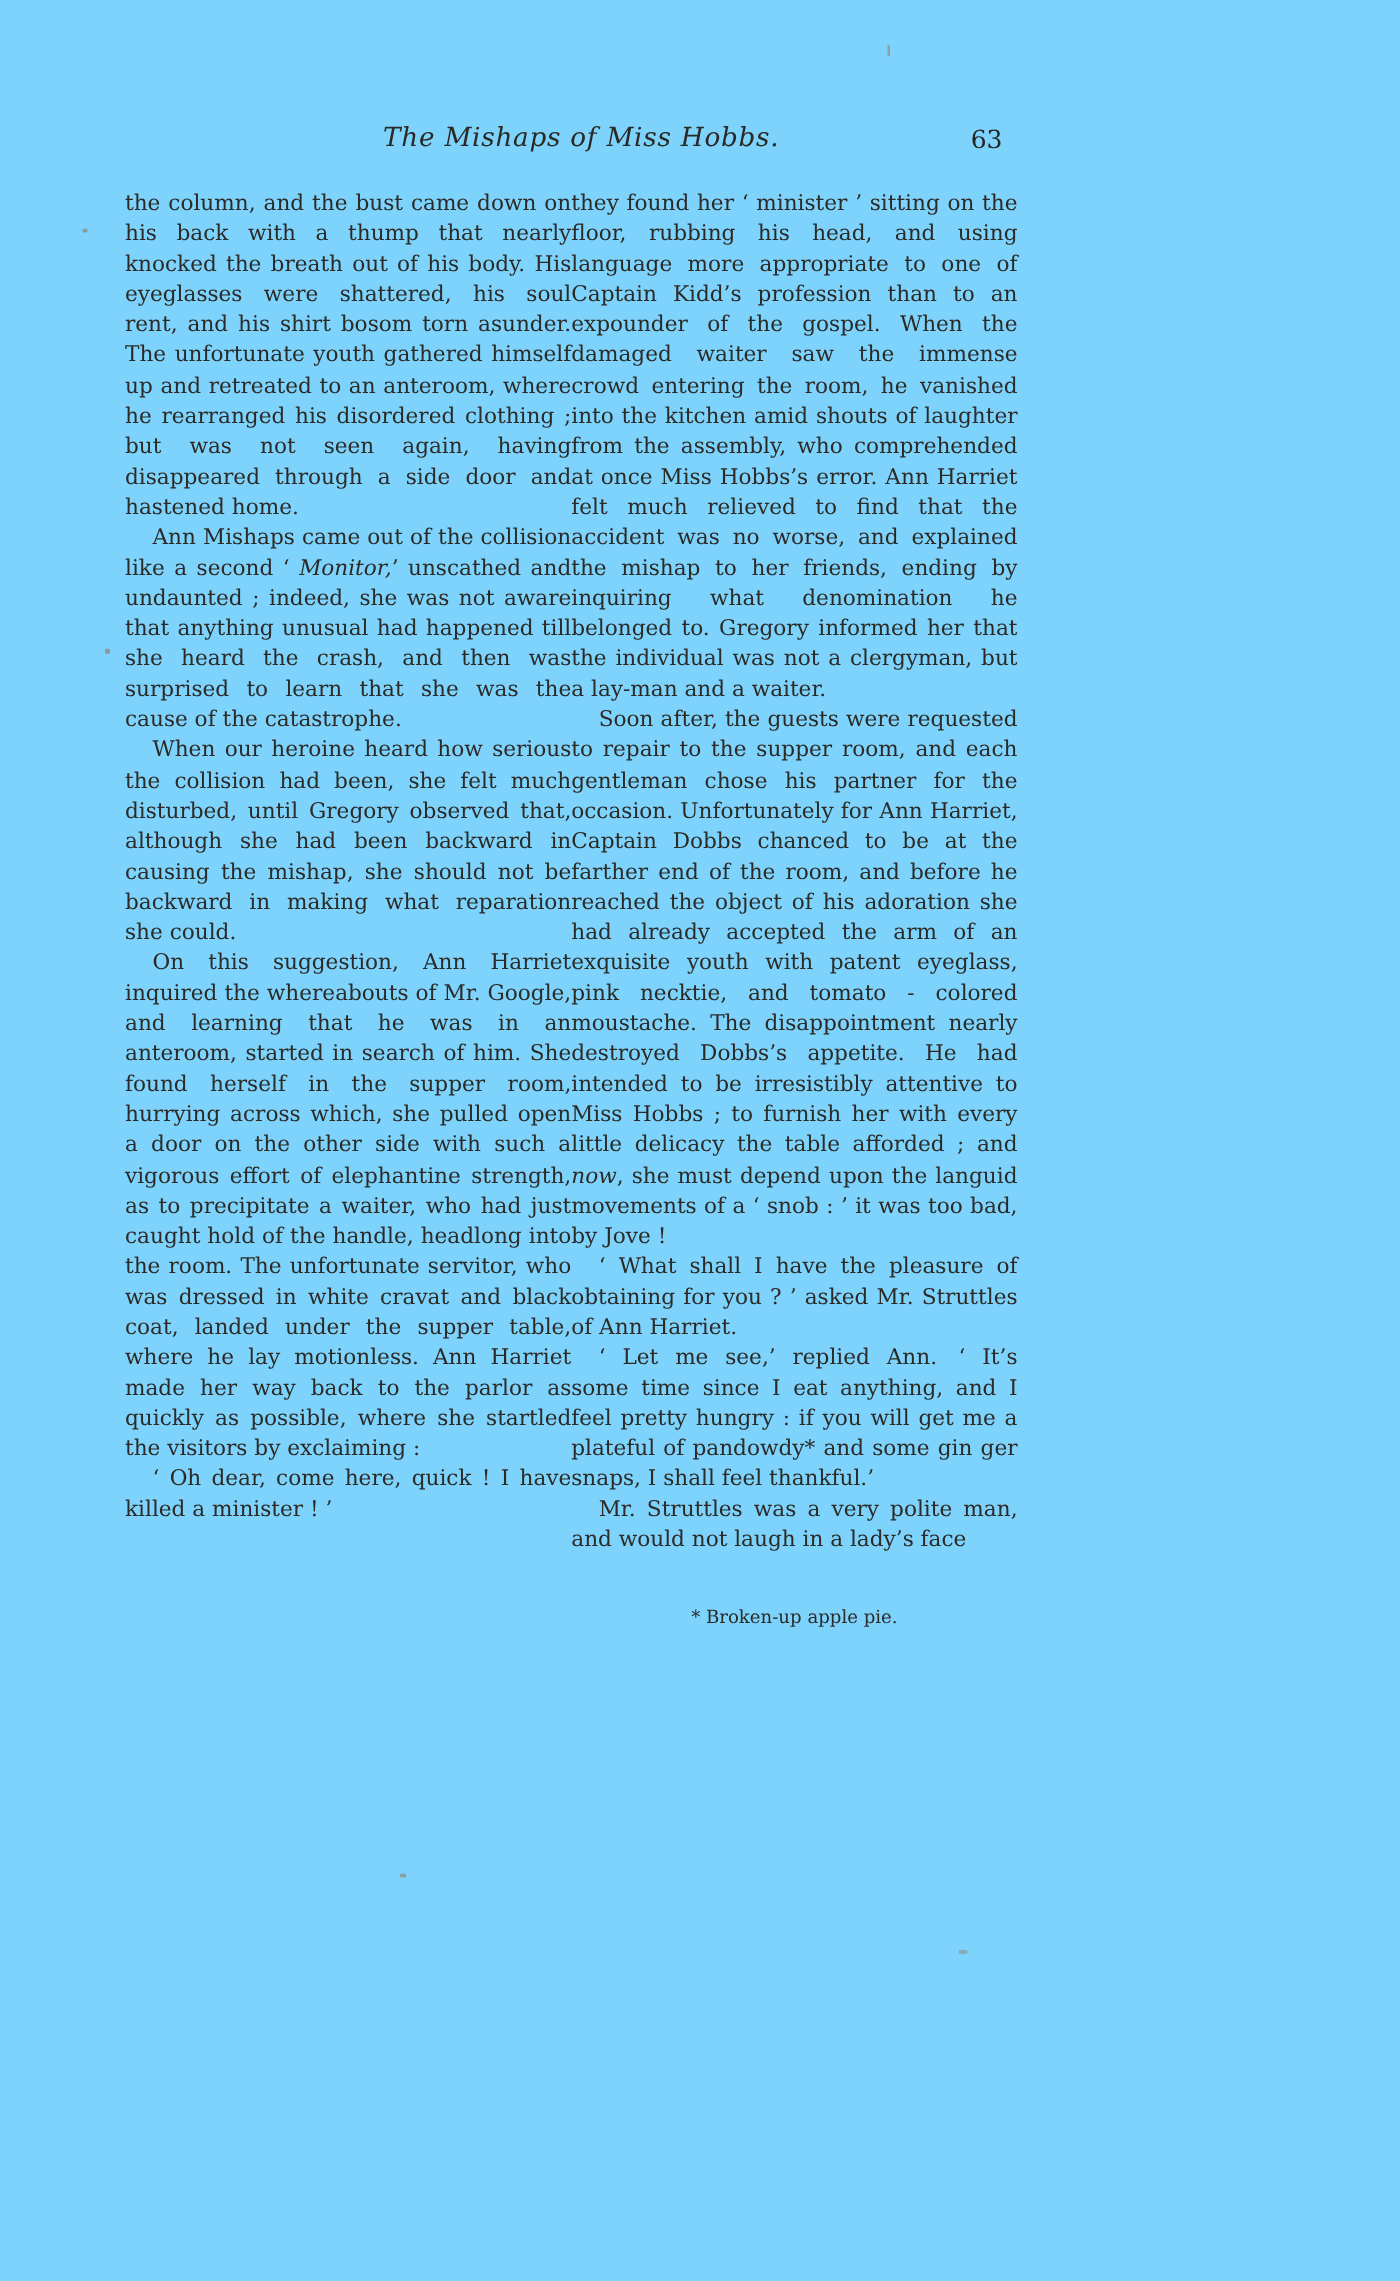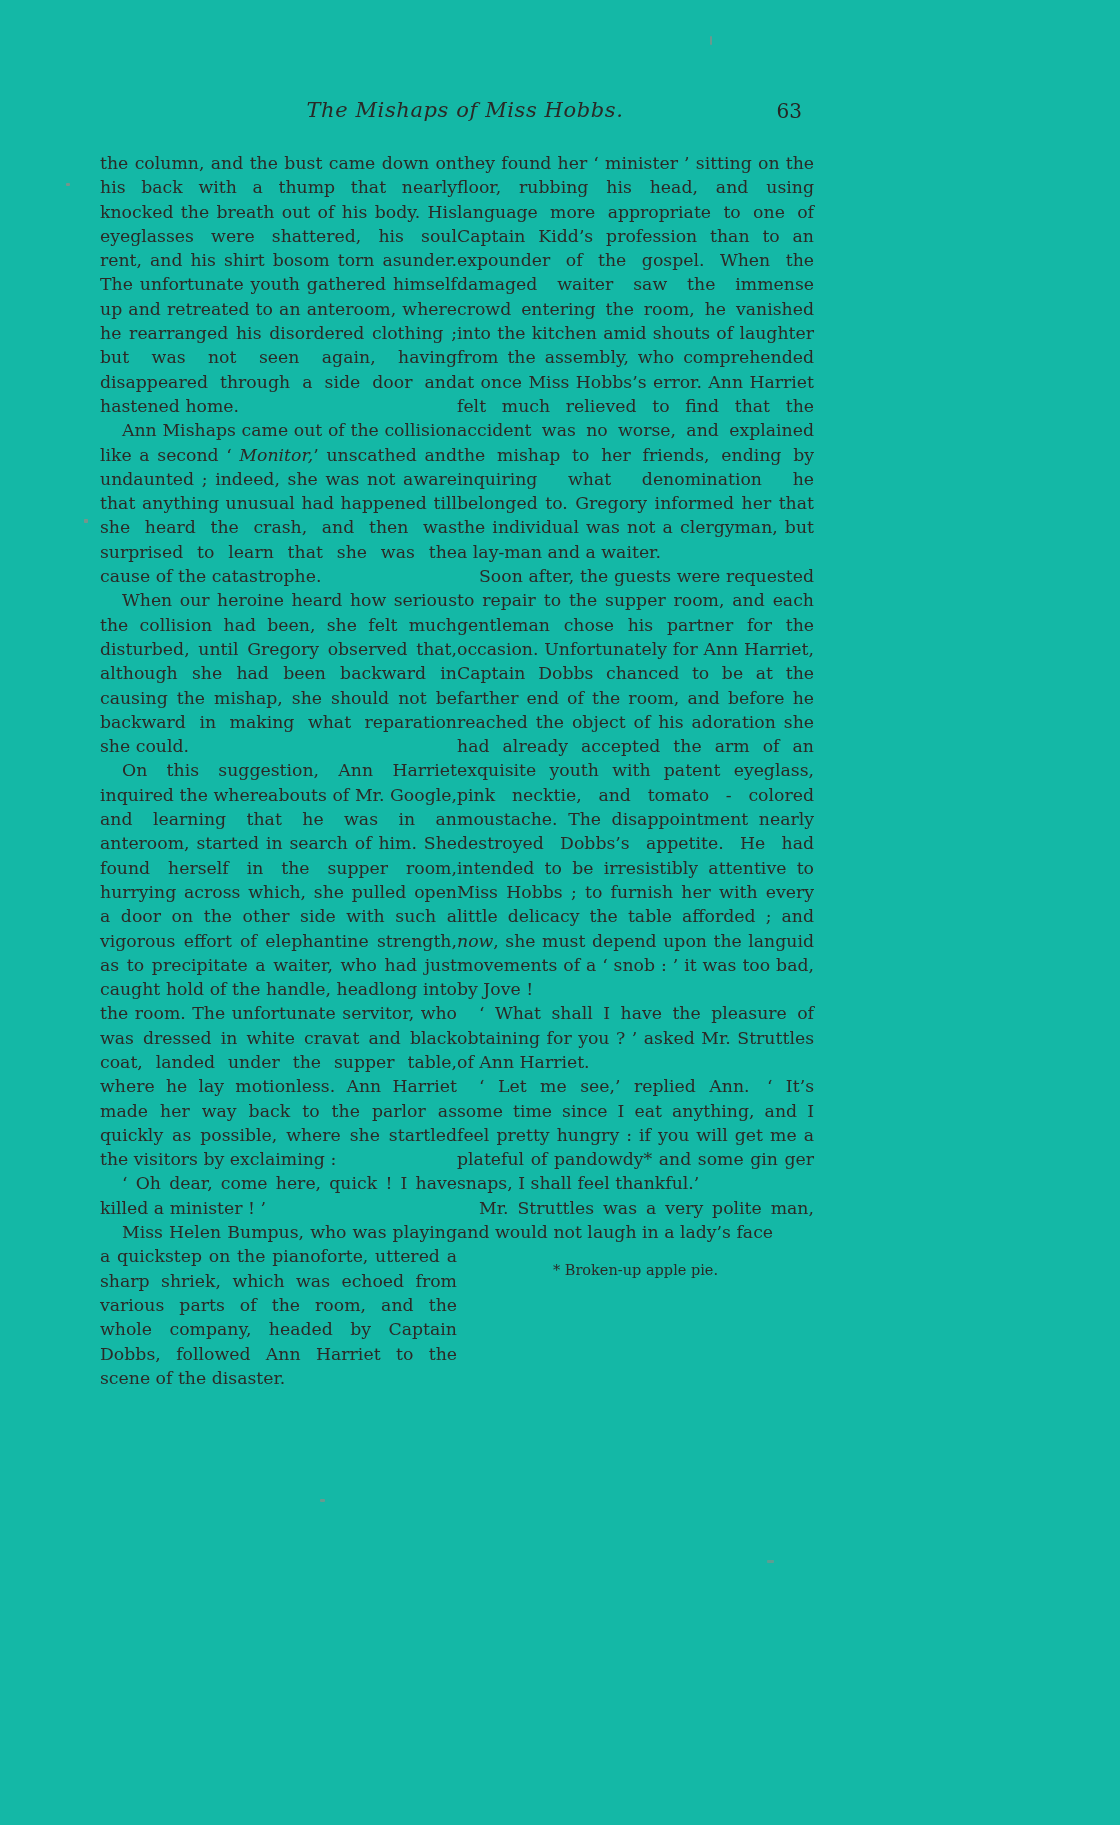--- a/index.html
+++ b/index.html
@@ -2,21 +2,21 @@
 <html><head>
 <meta charset="utf-8">
 <style>
   * { margin: 0; padding: 0; box-sizing: border-box; }
   html, body { background: #e9e7e2; }
   body { font-family: "DejaVu Serif", "Liberation Serif", serif; }
   .page {
     position: relative;
     width: 1120px;
     height: 1825px;
-    background: #14b8a6;
+    background: #7dd3fc;
     color: #262523;
     overflow: hidden;
     margin: 0 auto;
   }
   .content {
     position: absolute;
     left: 100px;
     top: 98px;
     width: 730px;
   }
@@ -44,21 +44,21 @@
     flex: 0 0 357px;
     font-size: 17.3px;
     line-height: 24.3px;
     text-align: justify;
     color: #2b2a27;
   }
   p.para { text-align: justify; }
   p.para.indent { text-indent: 22px; }
   .italic { font-style: italic; }
   .footnote {
-    margin-top: 14px;
+    margin-top: 38px;
     text-align: center;
     font-size: 14.5px;
     color: #2b2a27;
   }
   
   .speck {
     position: absolute;
     background: #8e8c86;
     border-radius: 1px;
   }
@@ -88,21 +88,20 @@
 
     <div class="columns">
 
       <div class="col">
         <div id="col-left">
             <p class="para"><span>the column, and the bust came down on his back with a thump that nearly knocked the breath out of his body. His eyeglasses were shattered, his soul rent, and his shirt bosom torn asunder. The unfortunate youth gathered himself up and retreated to an anteroom, where he rearranged his disordered clothing ; but was not seen again, having disappeared through a side door and hastened home.</span></p>
             <p class="para indent"><span>Ann Mishaps came out of the collision like a second ‘ </span><span class="italic">Monitor,</span><span>’ unscathed and undaunted ; indeed, she was not aware that anything unusual had happened till she heard the crash, and then was surprised to learn that she was the cause of the catastrophe.</span></p>
             <p class="para indent"><span>When our heroine heard how serious the collision had been, she felt much disturbed, until Gregory observed that, although she had been backward in causing the mishap, she should not be backward in making what reparation she could.</span></p>
             <p class="para indent"><span>On this suggestion, Ann Harriet inquired the whereabouts of Mr. Google, and learning that he was in an anteroom, started in search of him.  She found herself in the supper room, hurrying across which, she pulled open a door on the other side with such a vigorous effort of elephantine strength, as to precipitate a waiter, who had just caught hold of the handle, headlong into the room.  The unfortunate servitor, who was dressed in white cravat and black coat, landed under the supper table, where he lay motionless. Ann Harriet made her way back to the parlor as quickly as possible, where she startled the visitors by exclaiming :</span></p>
             <p class="para indent"><span>‘ Oh dear, come here, quick !  I have killed a minister ! ’</span></p>
-            <p class="para indent"><span>Miss Helen Bumpus, who was playing a quickstep on the pianoforte, uttered a sharp shriek, which was echoed from various parts of the room, and the whole company, headed by Captain Dobbs, followed Ann Harriet to the scene of the disaster.</span></p>
           </div>
       </div>
 
       <div class="col">
         <div id="col-right">
             <p class="para"><span>they found her ‘ minister ’ sitting on the floor, rubbing his head, and using language more appropriate to one of Captain Kidd’s profession than to an expounder of the gospel.  When the damaged waiter saw the immense crowd entering the room, he vanished into the kitchen amid shouts of laughter from the assembly, who comprehended at once Miss Hobbs’s error. Ann Harriet felt much relieved to find that the accident was no worse, and explained the mishap to her friends, ending by inquiring what denomination he belonged to.  Gregory informed her that the individual was not a clergyman, but a lay-man and a waiter.</span></p>
             <p class="para indent"><span>Soon after, the guests were requested to repair to the supper room, and each gentleman chose his partner for the occasion.  Unfortunately for Ann Harriet, Captain Dobbs chanced to be at the farther end of the room, and before he reached the object of his adoration she had already accepted the arm of an exquisite youth with patent eyeglass, pink necktie, and tomato - colored moustache.  The disappointment nearly destroyed Dobbs’s appetite.  He had intended to be irresistibly attentive to Miss Hobbs ; to furnish her with every little delicacy the table afforded ; and </span><span class="italic">now</span><span>, she must depend upon the languid movements of a ‘ snob : ’ it was too bad, by Jove !</span></p>
             <p class="para indent"><span>‘ What shall I have the pleasure of obtaining for you ? ’ asked Mr. Struttles of Ann Harriet.</span></p>
             <p class="para indent"><span>‘ Let me see,’ replied Ann. ‘ It’s some time since I eat anything, and I feel pretty hungry : if you will get me a plateful of pandowdy* and some gin ger snaps, I shall feel thankful.’</span></p>
             <p class="para indent"><span>Mr. Struttles was a very polite man, and would not laugh in a lady’s face</span></p>

